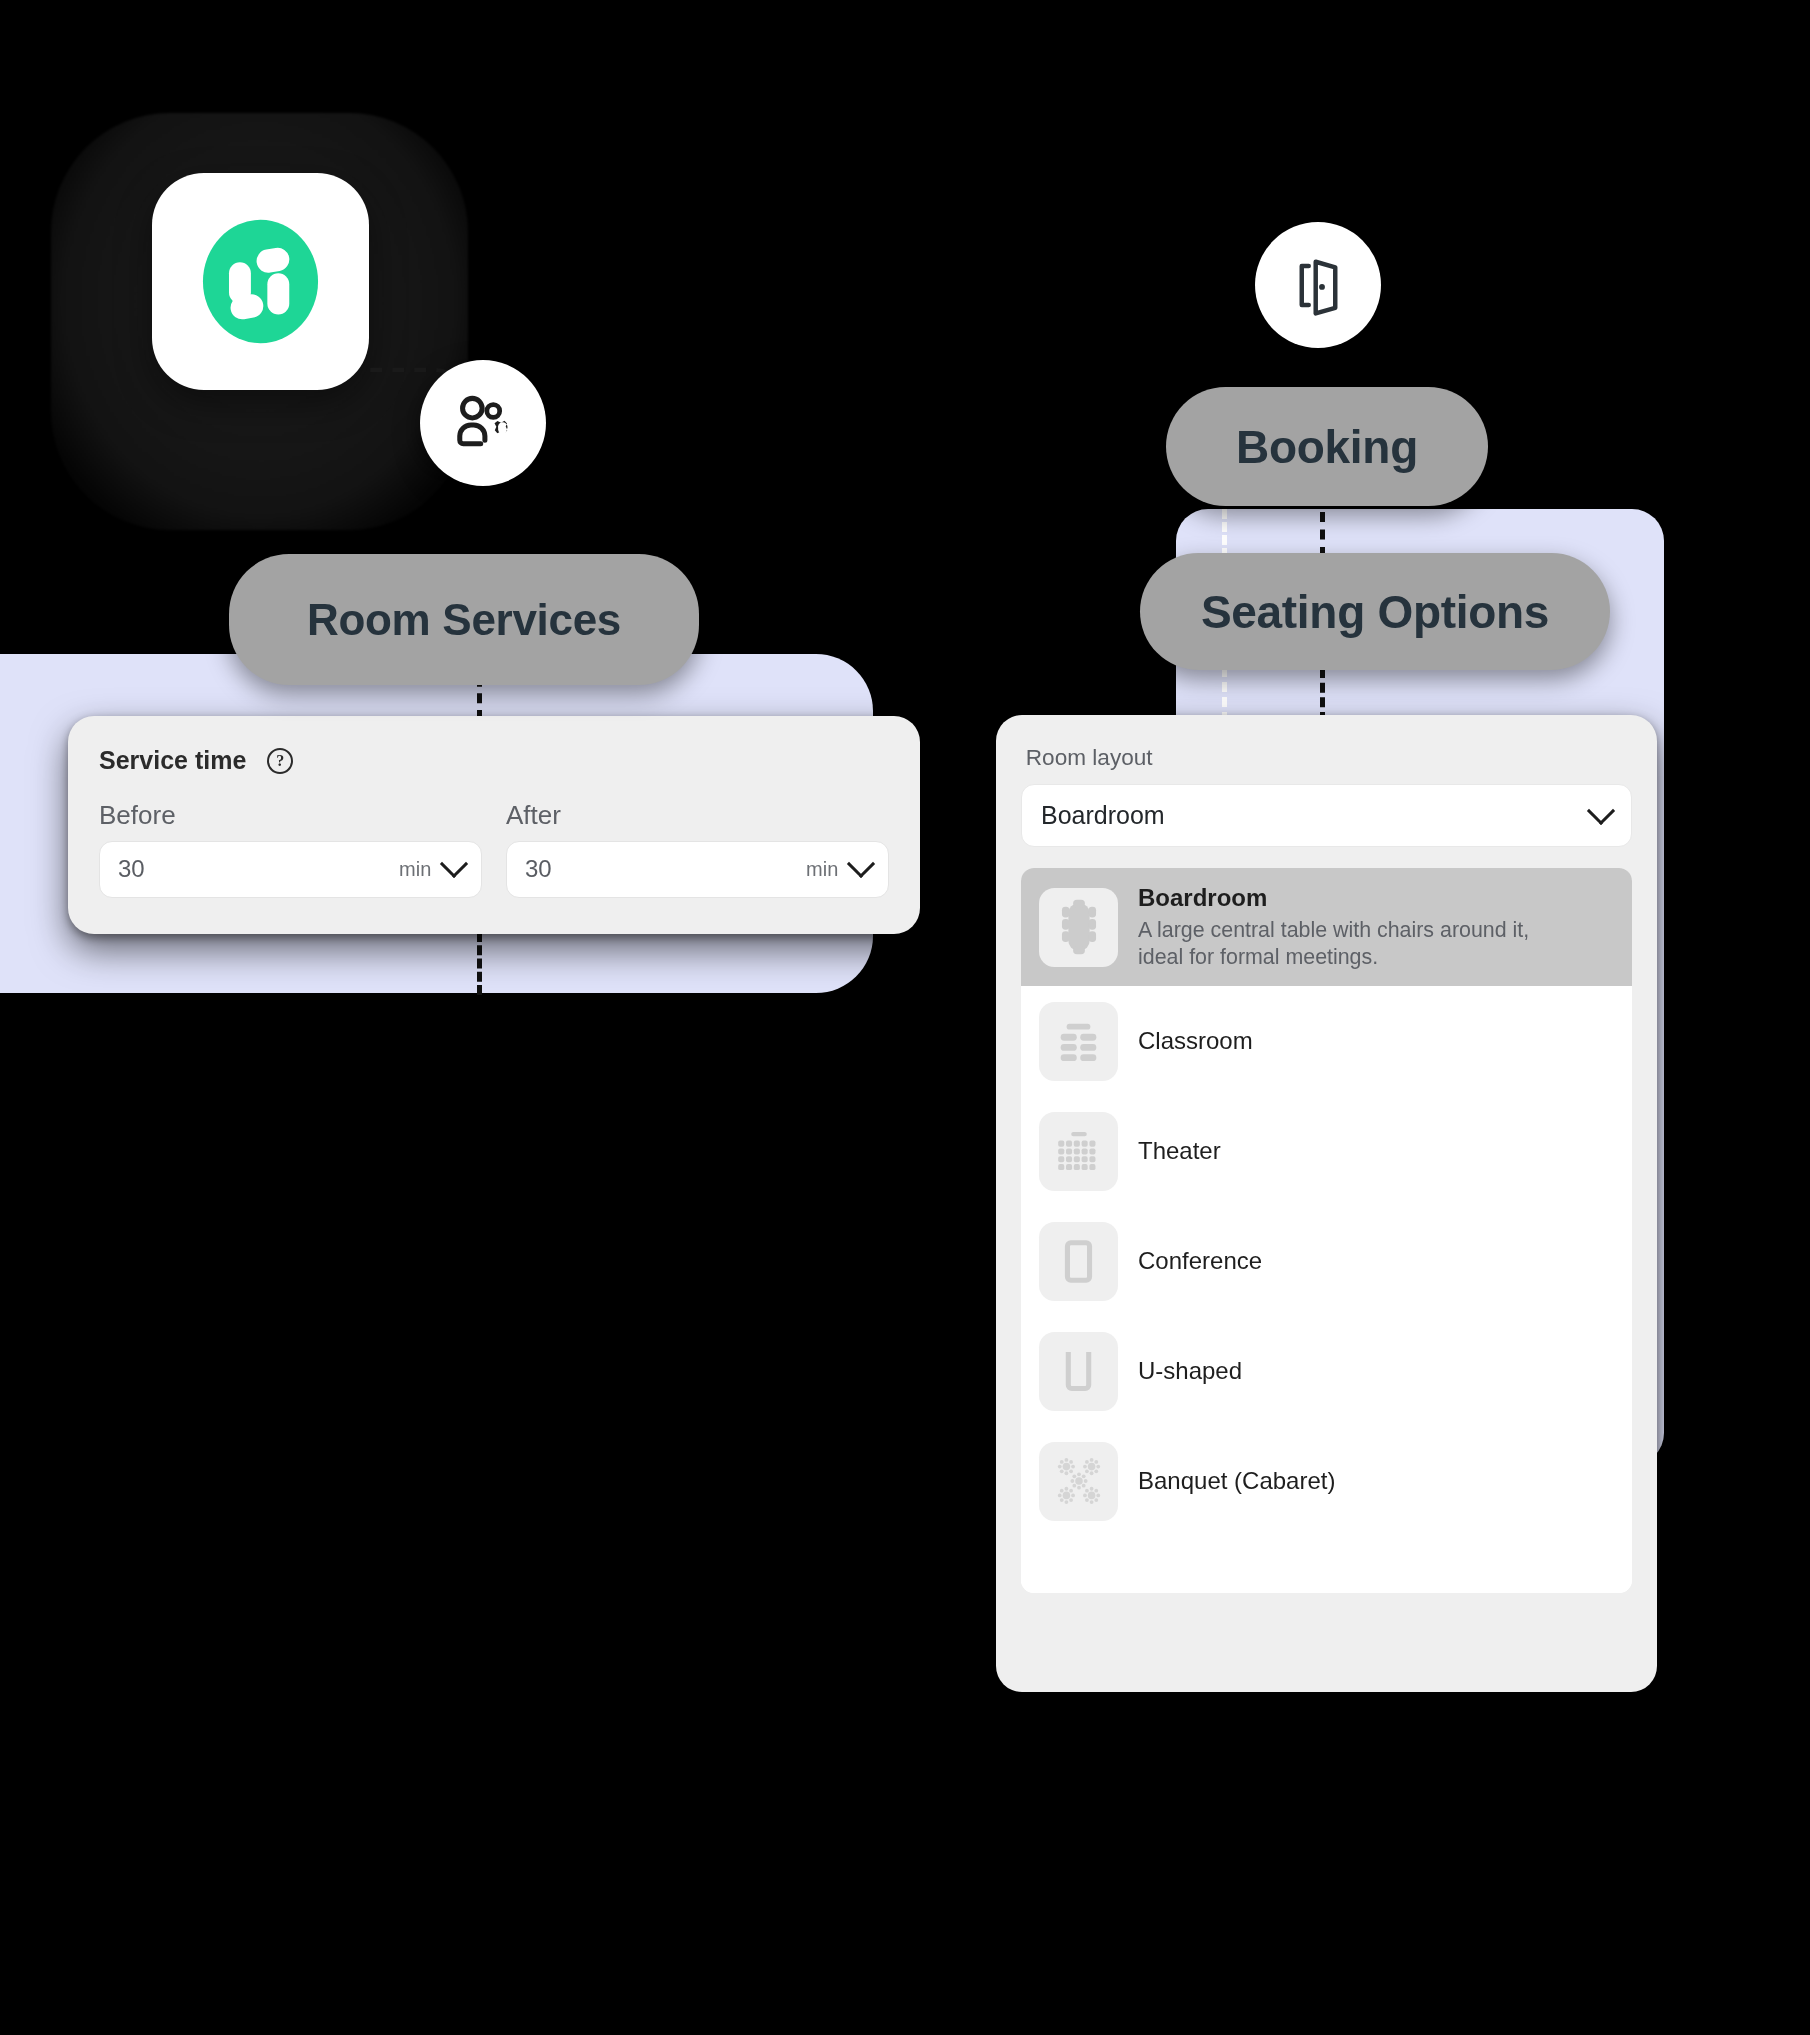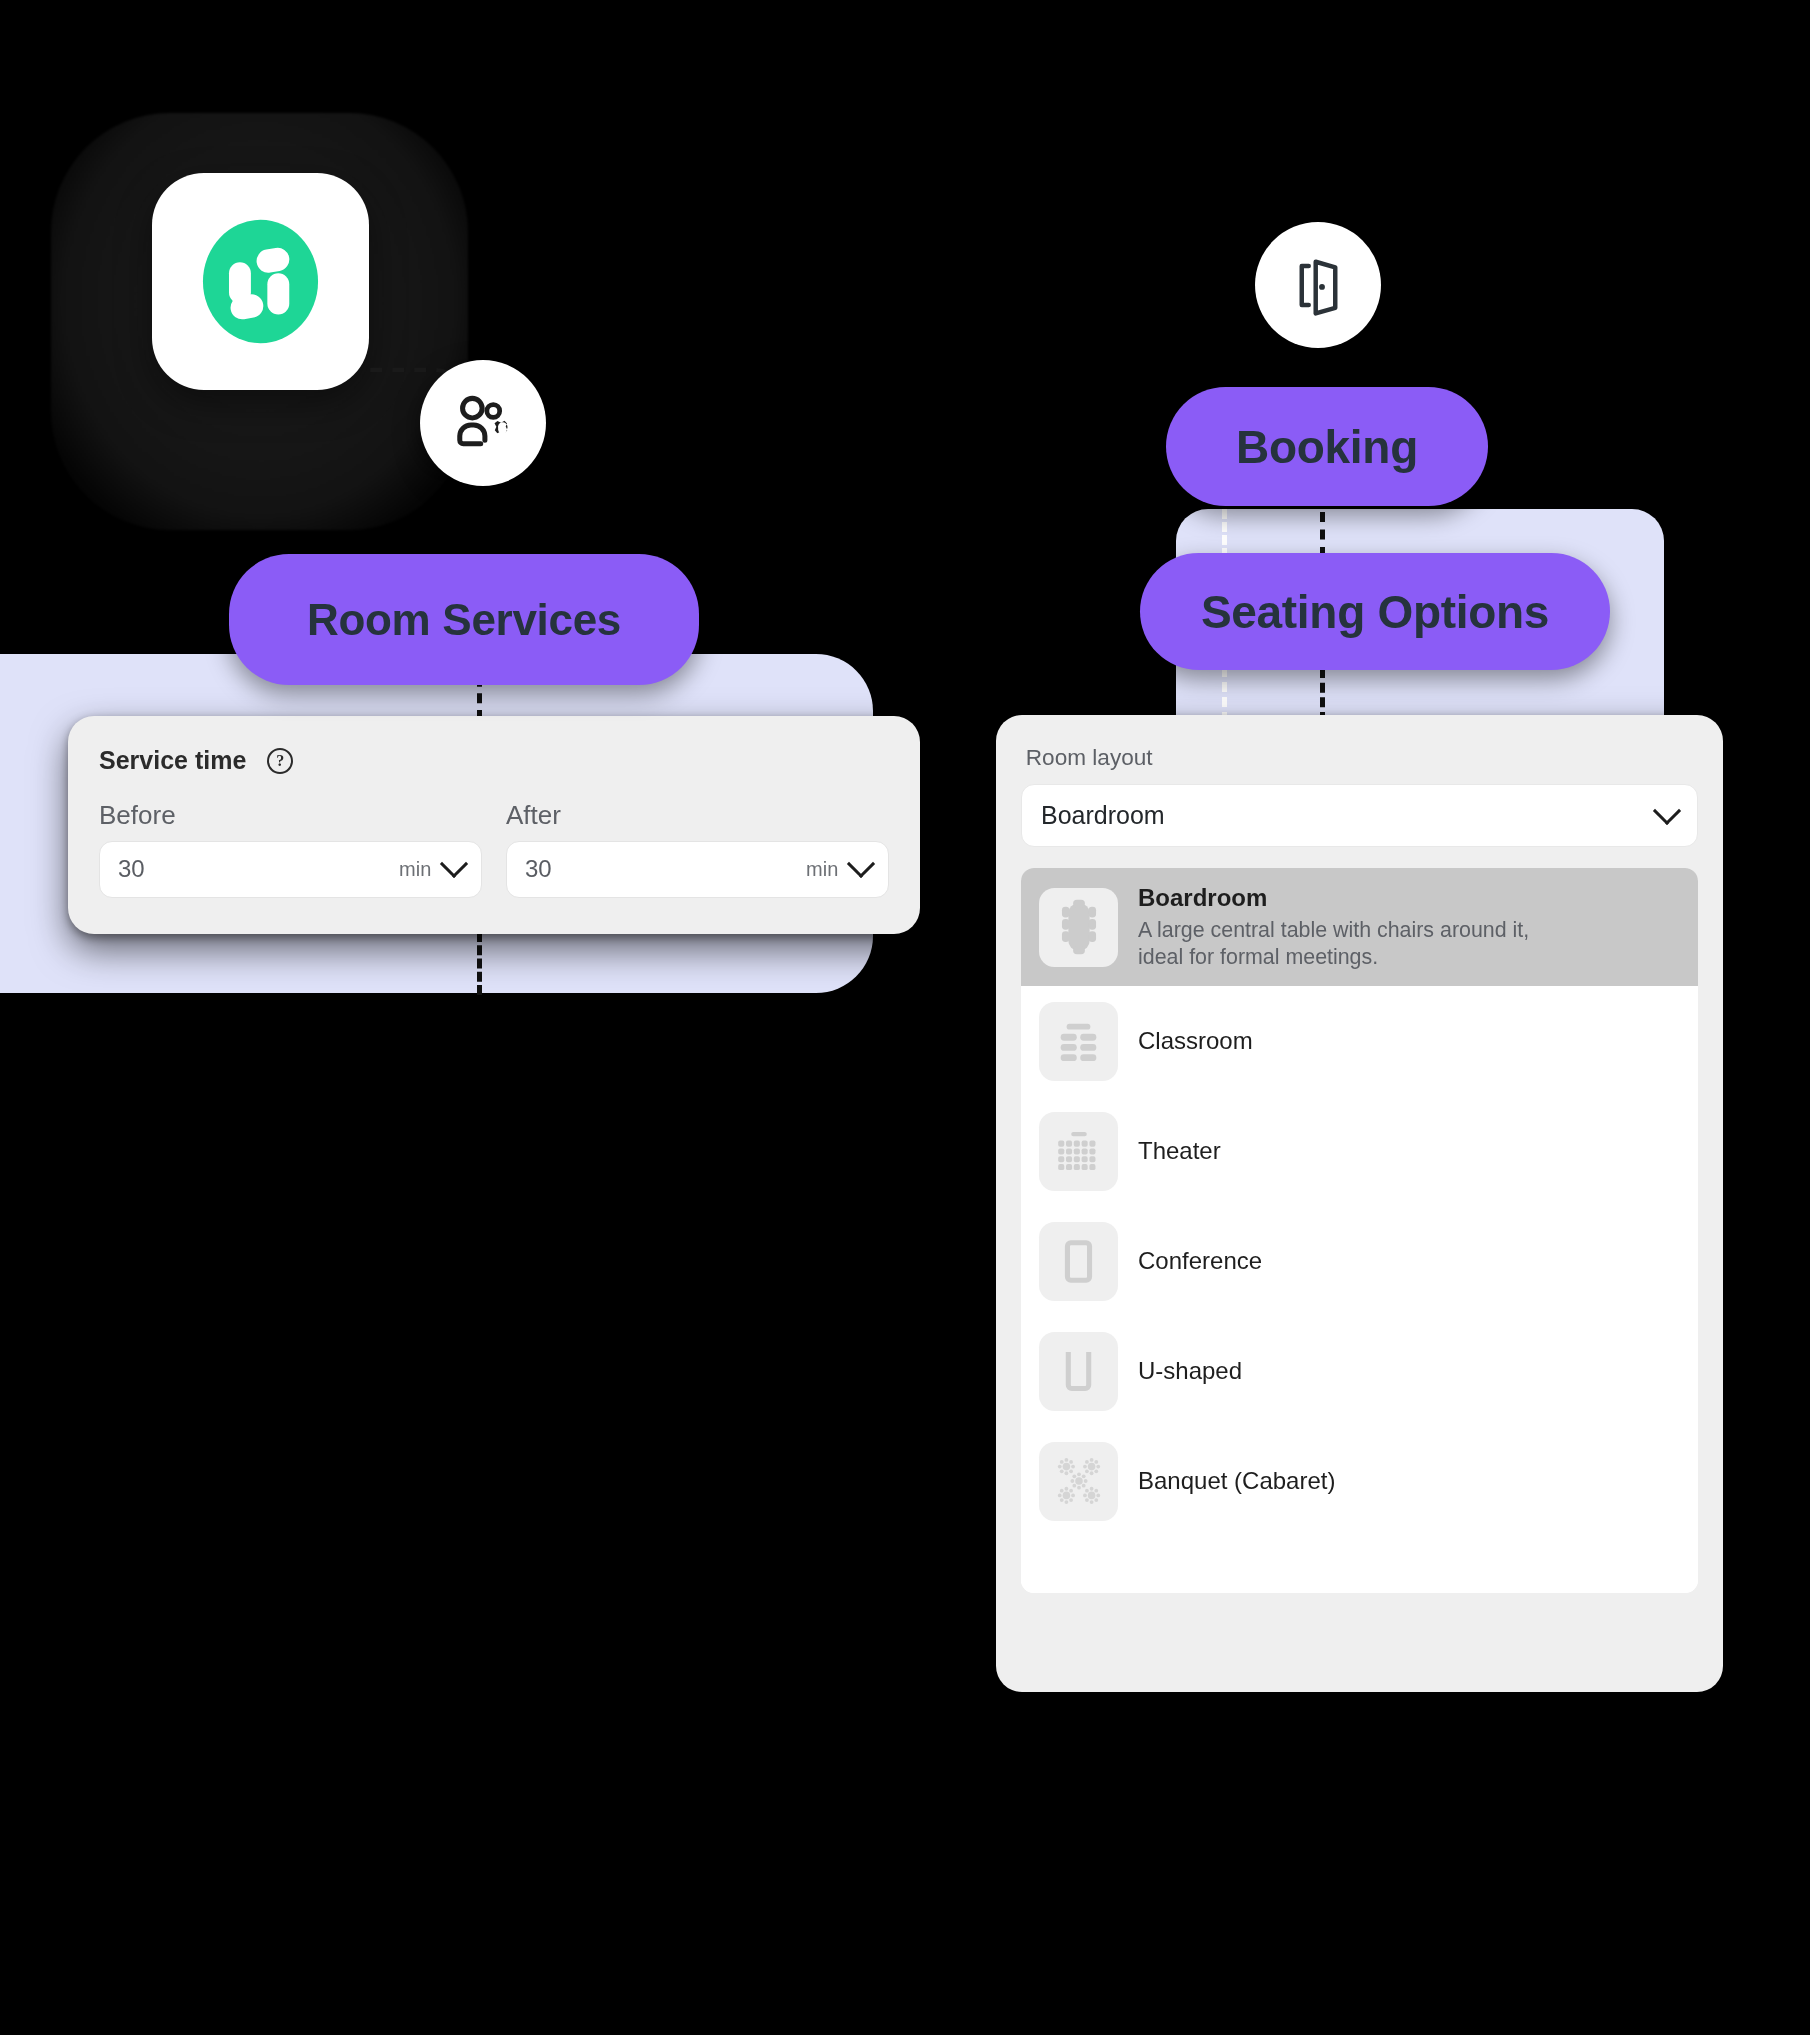--- a/index.html
+++ b/index.html
@@ -42,21 +42,21 @@
   .dash-logo-to-badge {
     position: absolute;
     left: 369px; top: 364px;
     width: 107px; height: 89px;
     pointer-events: none;
   }
 
   
   .pill {
     position: absolute;
-    background: #8b5cf6;
+    background: #a3a3a3;
     border-radius: 60px;
     display: flex; align-items: center; justify-content: center;
     color: #26333d;
     font-weight: 700;
     letter-spacing: -0.3px;
     box-shadow: 0 9.5px 25px rgba(0,0,0,0.40);
     z-index: 30;
   }
   .pill-room-services { left: 229px; top: 554px; width: 470px; height: 131px; font-size: 44px; }
   .pill-booking       { left: 1166px; top: 387px; width: 322px; height: 119px; font-size: 46px; }
@@ -99,21 +99,21 @@
 
   
   .card {
     position: absolute;
     background: #efefef;
     border-radius: 26px;
     box-shadow: 0 15.5px 36px rgba(0,0,0,0.55), 0 3.6px 8.3px rgba(0,0,0,0.35);
     z-index: 20;
   }
   .card-service { left: 68px; top: 716px; width: 852px; height: 218px; padding: 30px 31px; }
-  .card-seating { left: 996px; top: 715px; width: 727px; height: 977px; padding: 24px 25px 37px; }
+  .card-seating { left: 996px; top: 715px; width: 661px; height: 977px; padding: 24px 25px 37px; }
 
   .card-title-row { display: flex; align-items: center; gap: 21px; margin-bottom: 25px; }
   .card-title { font-size: 25px; font-weight: 700; color: #2b2b2b; }
   .help-icon {
     width: 26px; height: 26px; border-radius: 50%;
     border: 2.1px solid #2b2b2b;
     display: flex; align-items: center; justify-content: center;
     font-size: 16px; font-weight: 700; color: #2b2b2b;
     font-family: "Liberation Serif", serif;
   }

